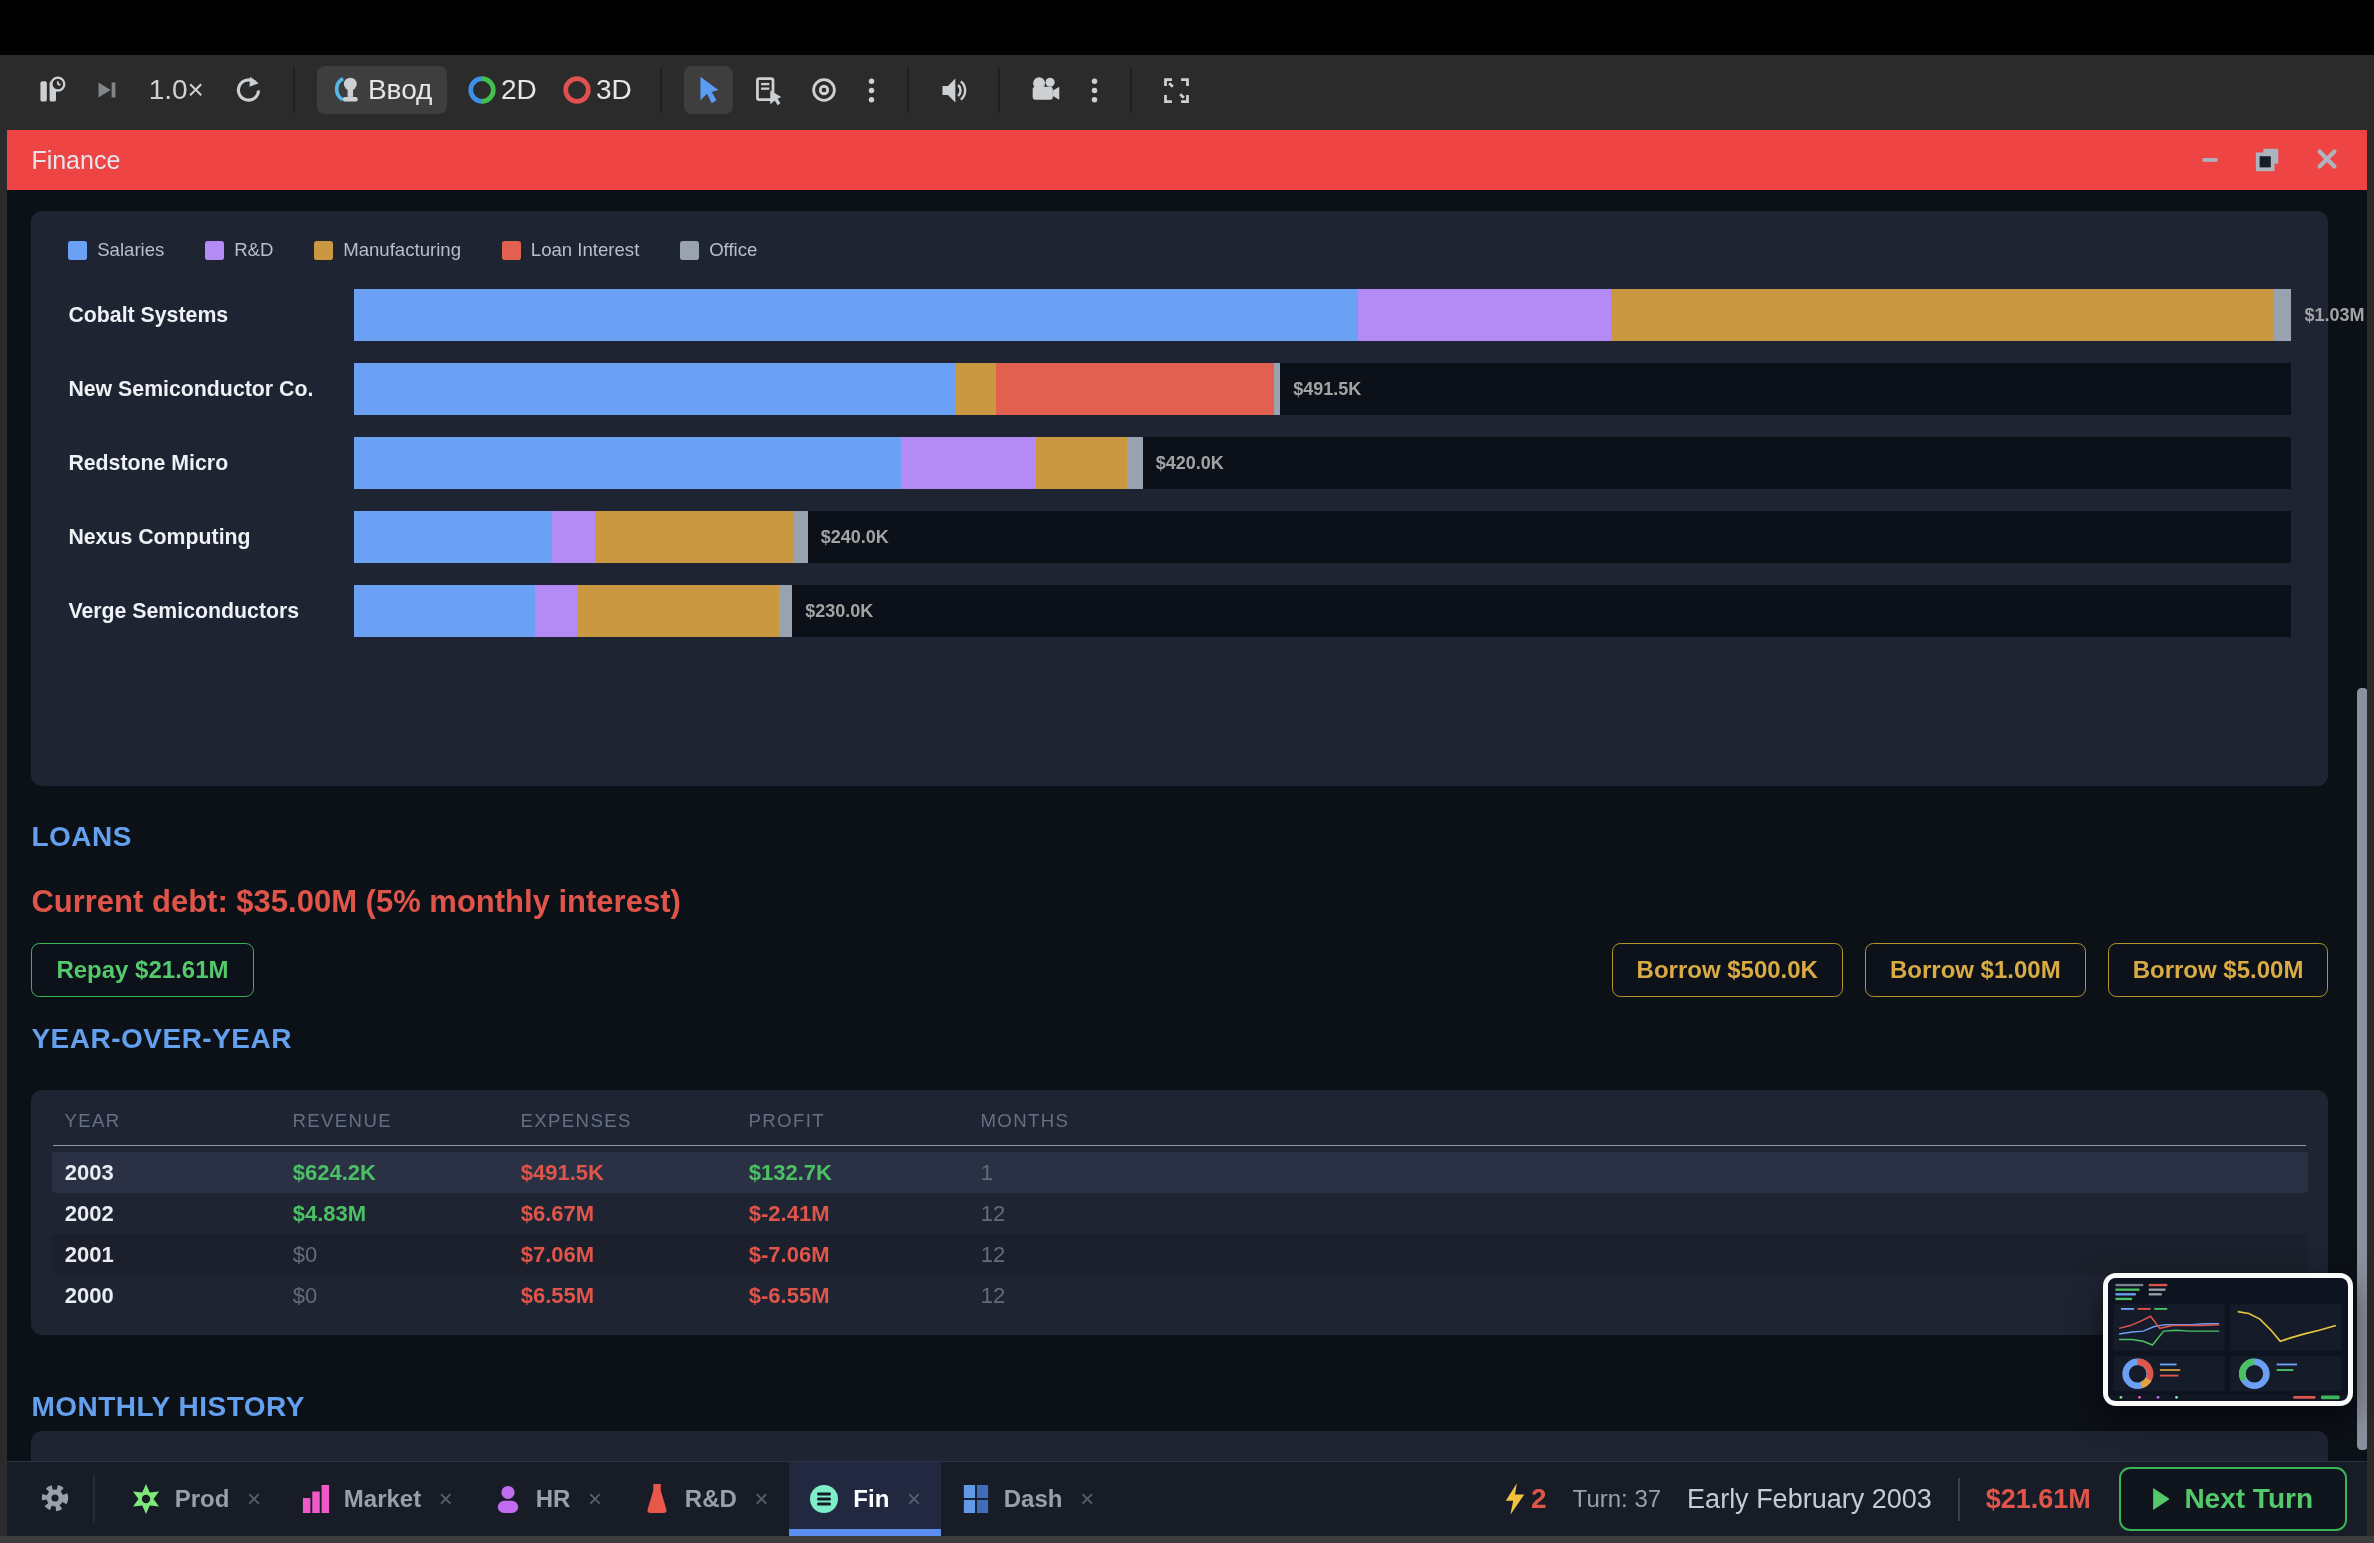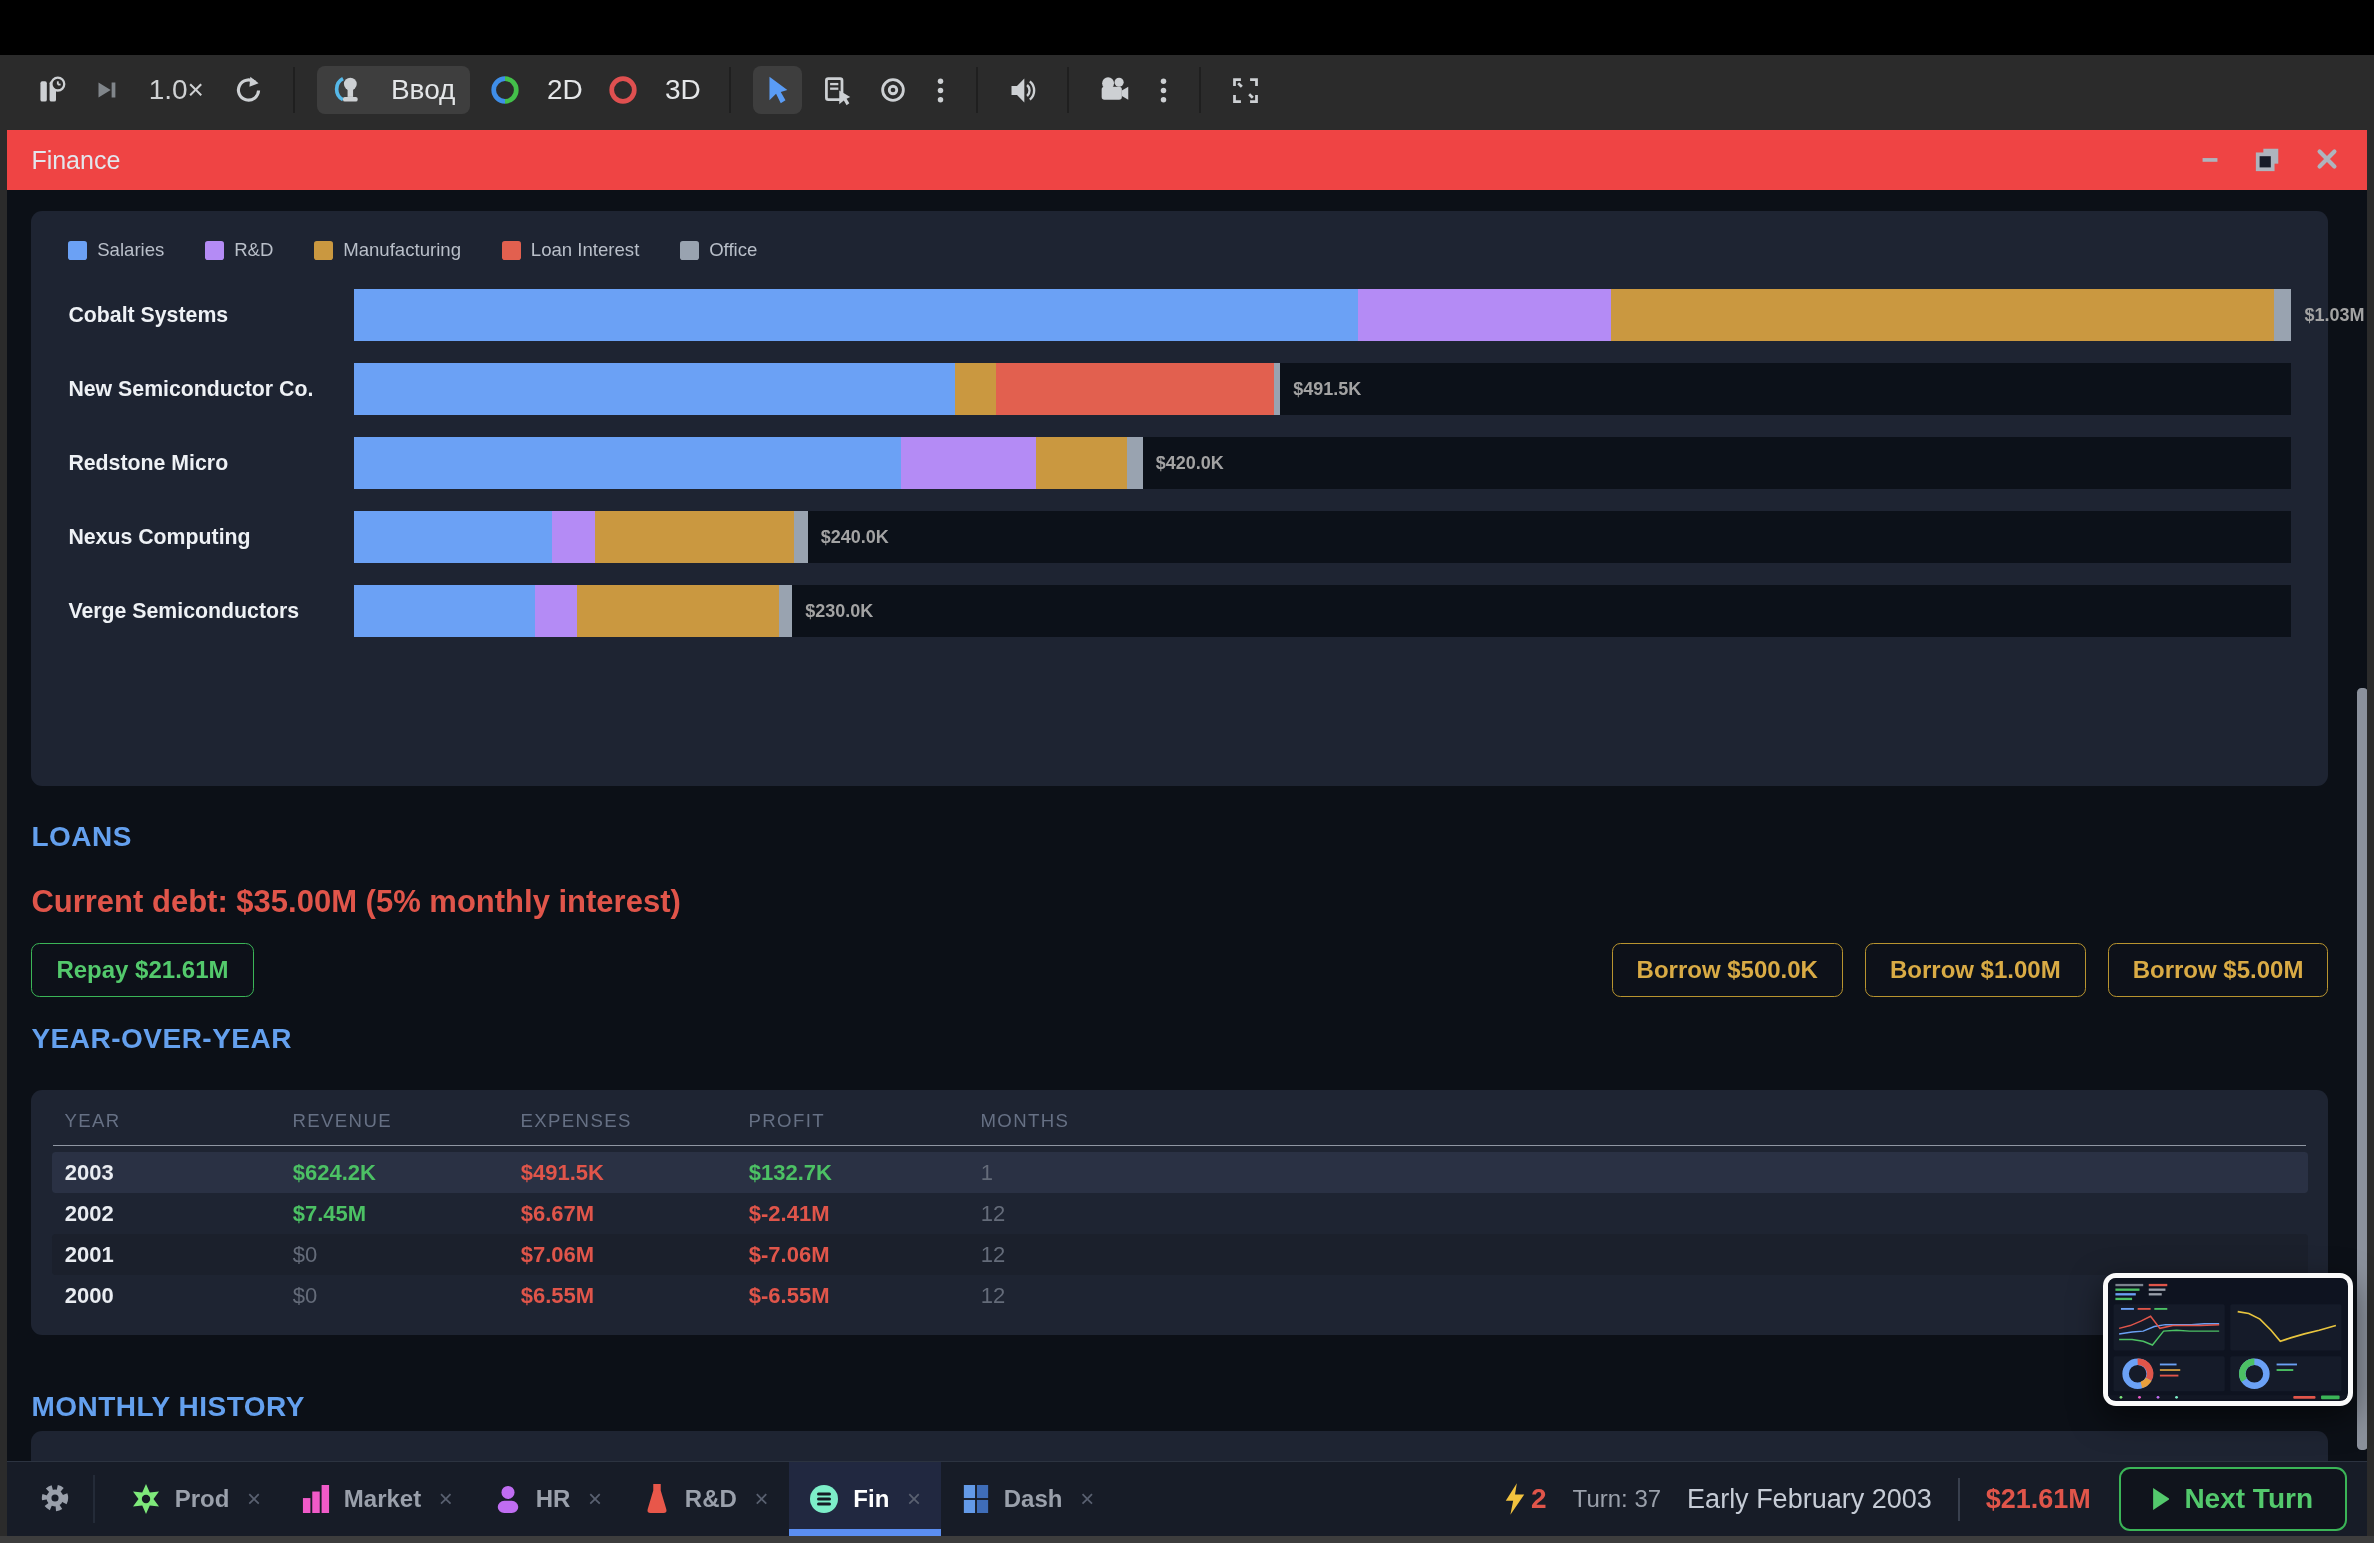--- a/index.html
+++ b/index.html
@@ -5,21 +5,21 @@
   * { box-sizing: border-box; }
   html,body { margin:0; padding:0; background:#000; }
   body { width:2375px; height:1543px; overflow:hidden;
          font-family:"Liberation Sans", sans-serif; }
   #root { position:relative; width:2375px; height:1543px; background:#2b2b2b; }
 
   
   .top-black { position:absolute; left:0; top:0; width:2375px; height:55px; background:#000; }
   .toolbar { position:absolute; left:0; top:55px; width:2375px; height:70px; background:#2b2b2b;
              display:flex; align-items:center; gap:13px; padding-left:28px; }
-  .tbtn { background:none; border:none; padding:5.6px; display:flex; align-items:center; gap:26px;
+  .tbtn { background:none; border:none; padding:5.6px; display:flex; align-items:center; gap:3px;
           color:#d6d8da; cursor:default; border-radius:8px; }
   .tbtn svg { display:block; }
   .tbtn.boxed { background:#3e3e3e; padding:7.4px 15px; }
   .tbtn.boxed-sq { background:#3e3e3e; padding:8.3px; }
   .tbtn span.tlabel { font-size:28px; color:#e4e6e8; }
   .tspeed { font-size:28px; color:#cfd1d3; padding:0 9.3px; }
   .tsep2 { width:1.9px; height:46px; background:#1f1f1f; margin:0 9.3px; }
 
   
   .window { position:absolute; left:7.4px; top:130px; width:2360px; height:1406px; background:#0c1017; }
@@ -348,21 +348,21 @@
         <div id="yoy-body">
             <div class="yoy-grid yoy-row body hl">
               <div class="yoy-cell tone-plain">2003</div>
               <div class="yoy-cell tone-pos">$624.2K</div>
               <div class="yoy-cell tone-neg">$491.5K</div>
               <div class="yoy-cell tone-pos">$132.7K</div>
               <div class="yoy-cell tone-muted">1</div>
             </div>
             <div class="yoy-grid yoy-row body">
               <div class="yoy-cell tone-plain">2002</div>
-              <div class="yoy-cell tone-pos">$7.45M</div>
+              <div class="yoy-cell tone-pos">$4.83M</div>
               <div class="yoy-cell tone-neg">$6.67M</div>
               <div class="yoy-cell tone-neg">$-2.41M</div>
               <div class="yoy-cell tone-muted">12</div>
             </div>
             <div class="yoy-grid yoy-row body">
               <div class="yoy-cell tone-plain">2001</div>
               <div class="yoy-cell tone-muted">$0</div>
               <div class="yoy-cell tone-neg">$7.06M</div>
               <div class="yoy-cell tone-neg">$-7.06M</div>
               <div class="yoy-cell tone-muted">12</div>

